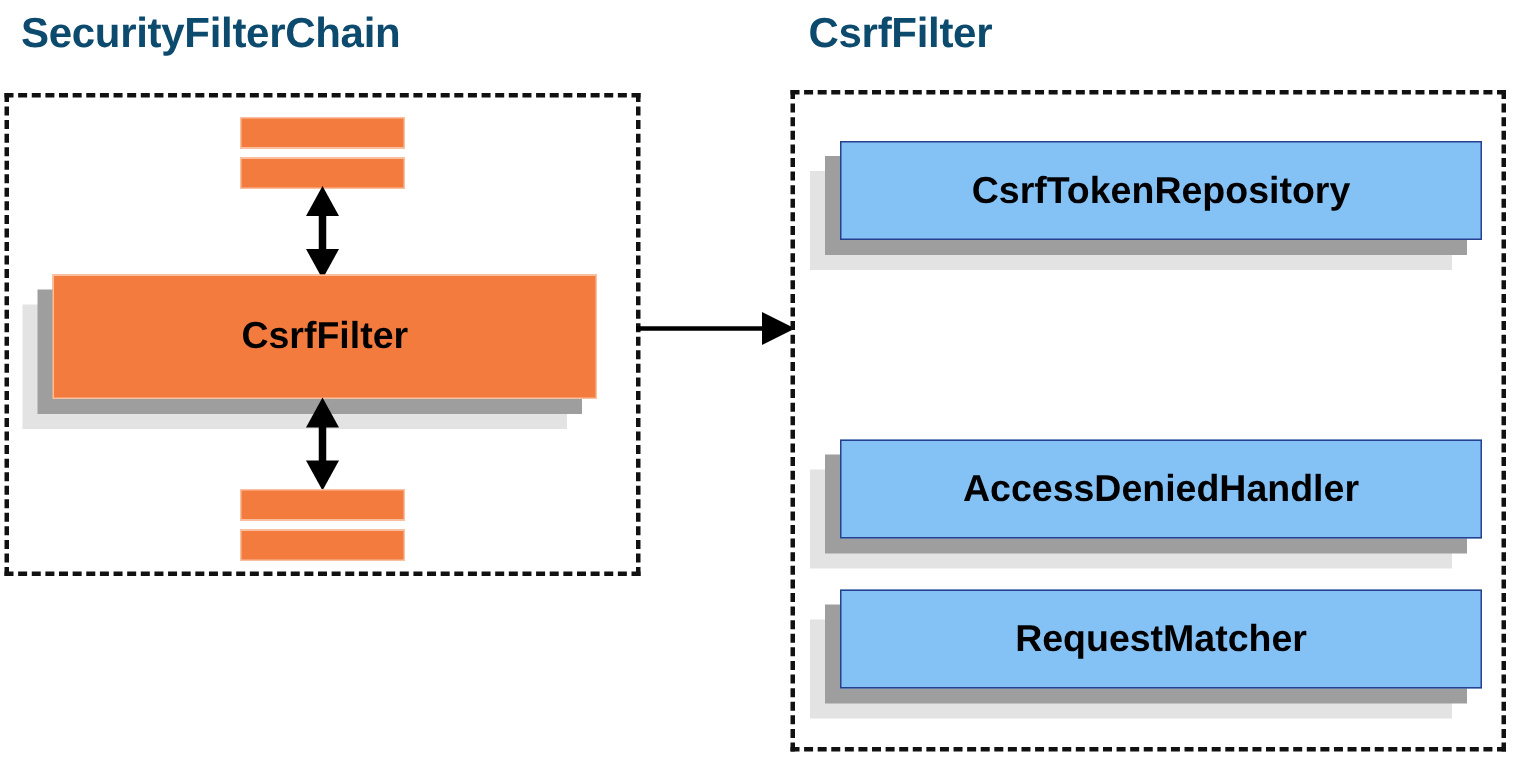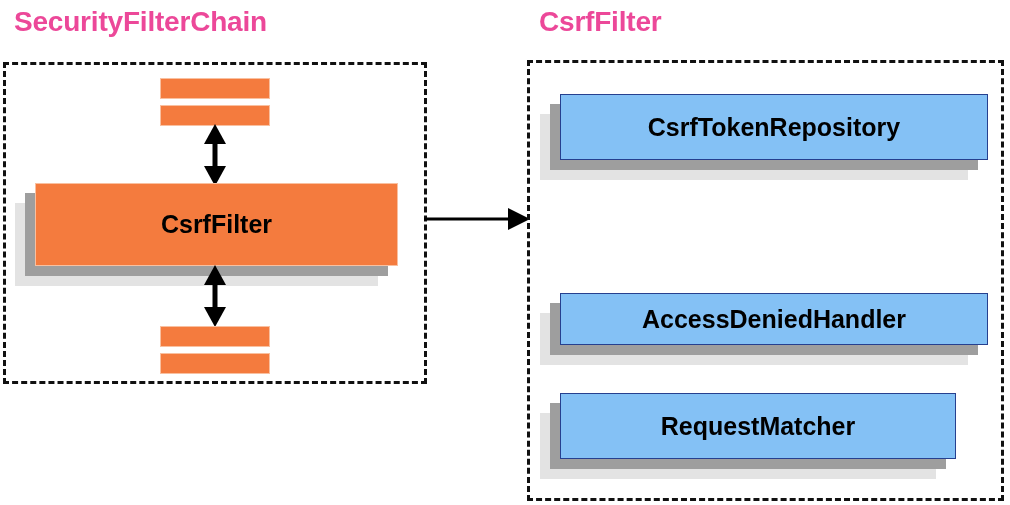--- a/index.html
+++ b/index.html
@@ -18,21 +18,21 @@
     overflow: hidden;
   }
 
   
   .panel-title {
     position: absolute;
     font-family: "Liberation Sans", sans-serif;
     font-weight: bold;
     font-size: 28px;
     line-height: 1;
-    color: #ec4899;
+    color: #0c4a6e;
     white-space: nowrap;
     letter-spacing: -0.2px;
   }
   #title-left  { left: 14px;  top: 8px; }
   #title-right { left: 539px; top: 8px; }
 
   
   .group-box {
     position: absolute;
     border: 3px dashed #111111;
@@ -141,25 +141,25 @@
 
   <div class="group-box" id="group-right"></div>
 
   <div class="node blue" style="left:560px; top:94px; width:428px; height:66px;">
     <div class="shadow-light"></div>
     <div class="shadow-dark"></div>
     <div class="face">CsrfTokenRepository</div>
   </div>
 
 
-  <div class="node blue" style="left:560px; top:293px; width:428px; height:52px;">
+  <div class="node blue" style="left:560px; top:293px; width:428px; height:66px;">
     <div class="shadow-light"></div>
     <div class="shadow-dark"></div>
     <div class="face">AccessDeniedHandler</div>
   </div>
 
-  <div class="node blue" style="left:560px; top:393px; width:396px; height:66px;border-radius:28px;">
+  <div class="node blue" style="left:560px; top:393px; width:428px; height:66px;border-radius:28px;">
     <div class="shadow-light"></div>
     <div class="shadow-dark"></div>
     <div class="face">RequestMatcher</div>
   </div>
 
 </div>
 
 </body></html>

